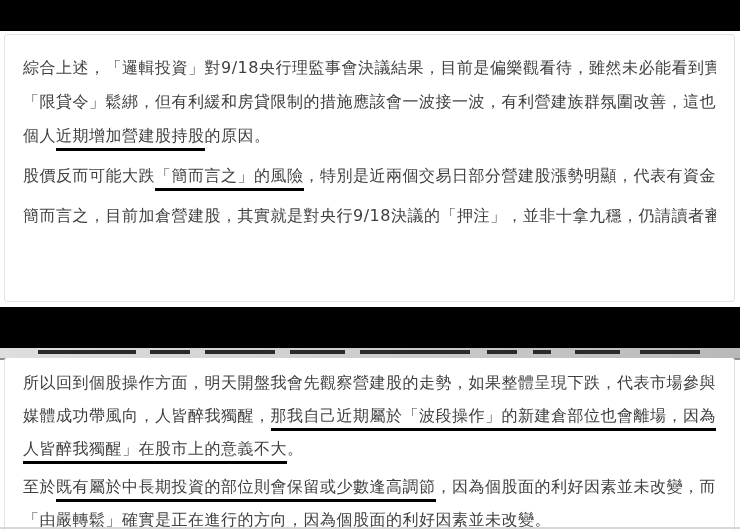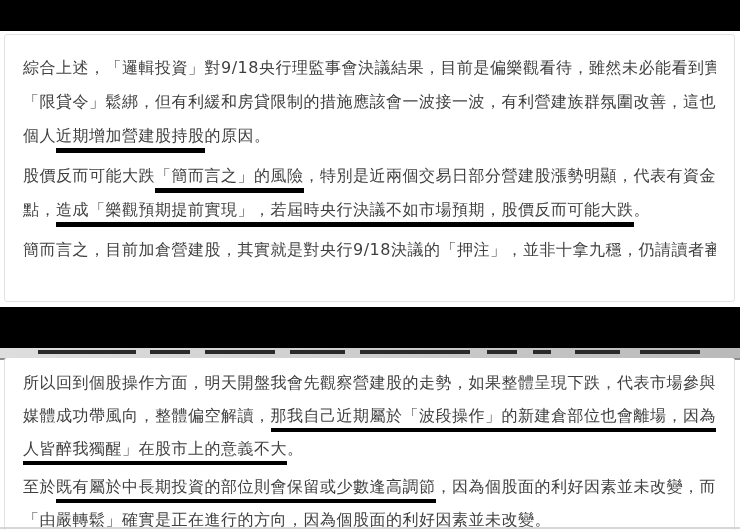--- a/index.html
+++ b/index.html
@@ -29,21 +29,21 @@
   .para{margin:0;}
   .box1 .para + .para{margin-top:6px;}
   .box2 .para + .para{margin-top:5px;}
   .line{
     height:34px;line-height:34px;font-size:16px;
     white-space:nowrap;overflow:hidden;
     letter-spacing:0.5px;
   }
   .box2 .line{height:33px;line-height:33px;}
   .u{
-    border-bottom:5px solid #000000;
+    border-bottom:3px solid #000000;
     padding-bottom:3px;
   }
   .bottom-line{
     position:absolute;left:0;top:527px;width:740px;height:2px;
     background:#d7d7d7;
   }
 </style>
 </head>
 <body>
 
@@ -52,21 +52,20 @@
   <div class="bar bar-top"></div>
 
   <section class="box box1">
       <div class="para">
         <div class="line"><span>綜合上述，「邏輯投資」對9/18央行理監事會決議結果，目前是偏樂觀看待，雖然未必能看到實質的</span></div>
         <div class="line"><span>「限貸令」鬆綁，但有利緩和房貸限制的措施應該會一波接一波，有利營建族群氛圍改善，這也是我</span></div>
         <div class="line"><span>個人</span><span class="u">近期增加營建股持股</span><span>的原因。</span></div>
       </div>
       <div class="para">
         <div class="line"><span>股價反而可能大跌</span><span class="u">「簡而言之」的風險</span><span>，特別是近兩個交易日部分營建股漲勢明顯，代表有資金進場蹲</span></div>
-        <div class="line"><span>點，</span><span class="u">造成「樂觀預期提前實現」，若屆時央行決議不如市場預期，股價反而可能大跌</span><span>。</span></div>
       </div>
       <div class="para">
         <div class="line"><span>簡而言之，目前加倉營建股，其實就是對央行9/18決議的「押注」，並非十拿九穩，仍請讀者審慎評</span></div>
       </div>
     </section>
 
   <div class="bar bar-mid"></div>
 
   <div class="remnant">
     <i class="frag" style="left:38px;width:98px;"></i>
@@ -76,21 +75,21 @@
     <i class="frag" style="left:360px;width:110px;"></i>
     <i class="frag" style="left:487px;width:30px;"></i>
     <i class="frag" style="left:533px;width:18px;"></i>
     <i class="frag" style="left:575px;width:45px;"></i>
     <i class="frag" style="left:640px;width:60px;"></i>
   </div>
 
   <section class="box box2">
       <div class="para">
         <div class="line"><span>所以回到個股操作方面，明天開盤我會先觀察營建股的走勢，如果整體呈現下跌，代表市場參與者被</span></div>
-        <div class="line"><span>媒體成功帶風向，整體偏空解讀，</span><span class="u">那我自己近期屬於「波段操作」的新建倉部位也會離場，因為「眾</span></div>
+        <div class="line"><span>媒體成功帶風向，人皆醉我獨醒，</span><span class="u">那我自己近期屬於「波段操作」的新建倉部位也會離場，因為「眾</span></div>
         <div class="line"><span class="u">人皆醉我獨醒」在股市上的意義不大</span><span>。</span></div>
       </div>
       <div class="para">
         <div class="line"><span>至於</span><span class="u">既有屬於中長期投資的部位則會保留或少數逢高調節</span><span>，因為個股面的利好因素並未改變，而貸款</span></div>
         <div class="line"><span>「由嚴轉鬆」確實是正在進行的方向，因為個股面的利好因素並未改變。</span></div>
       </div>
     </section>
 
   <div class="bottom-line"></div>
 

